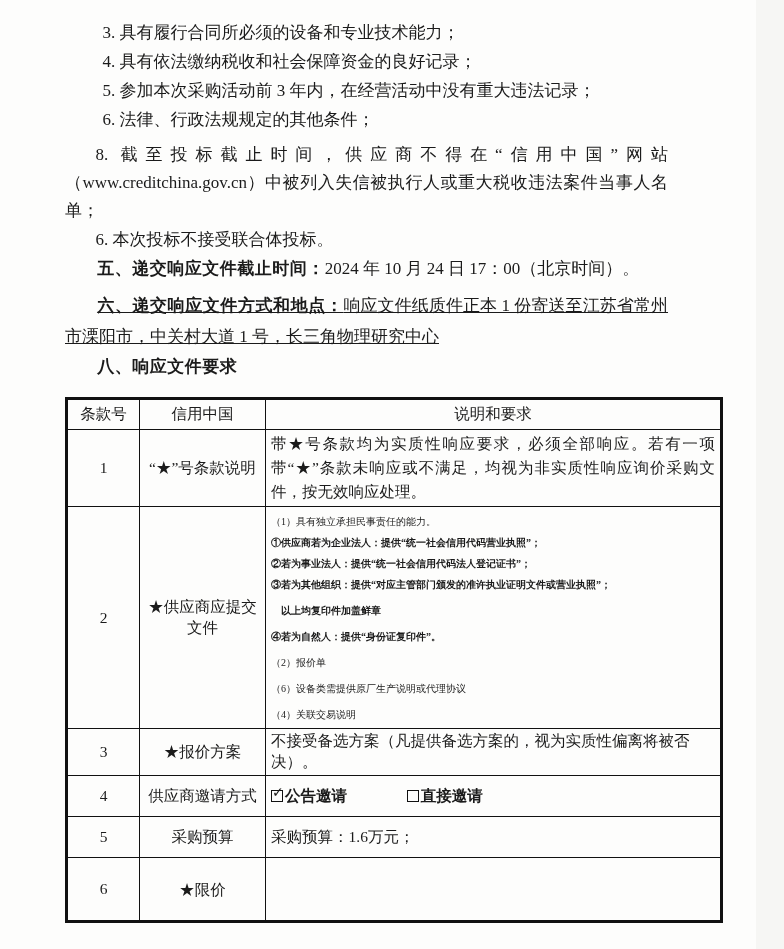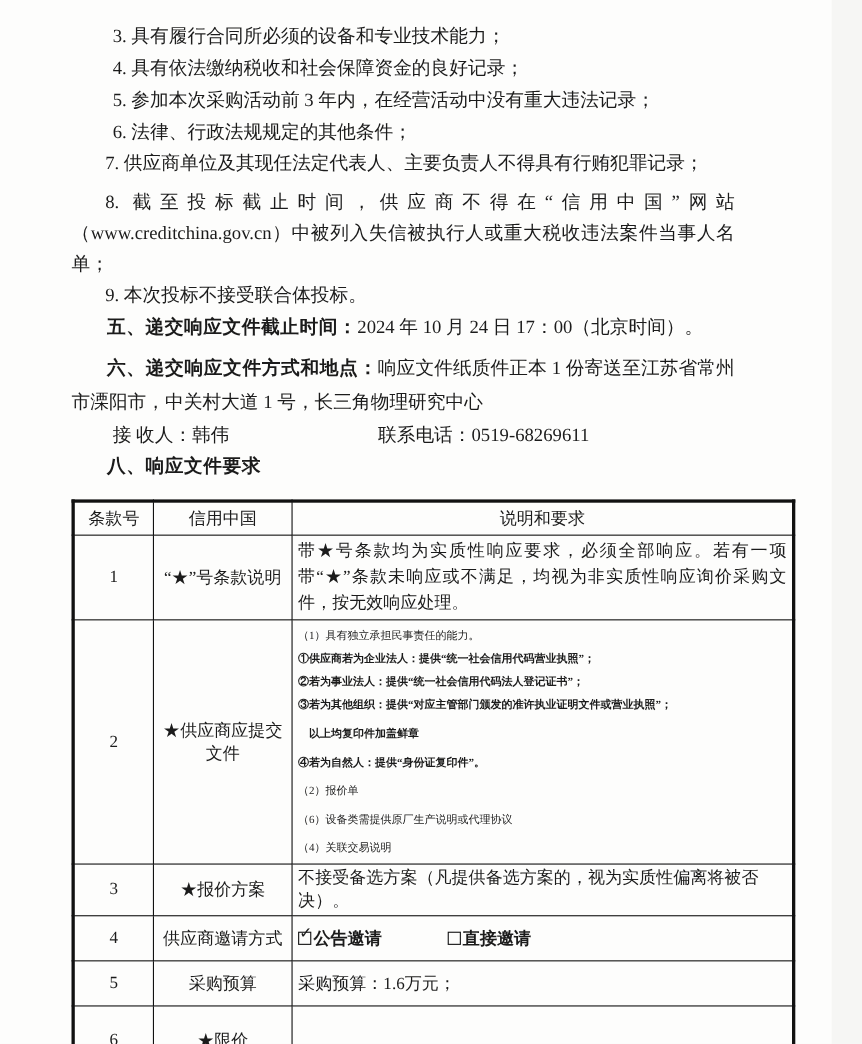--- a/index.html
+++ b/index.html
@@ -21,21 +21,21 @@
   .bodytext p {
     margin: 0;
     font-size: 17px;
     line-height: 28px;
     text-align: justify;
   }
   p.li   { text-indent: 2.2em; margin-bottom: 1px; }
   p.li2  { text-indent: 1.8em; margin-bottom: 1px; }
   p.gap  { margin-top: 7px; }
   p.sec  { text-indent: 1.9em; margin-bottom: 1px; }
-  p.sec6 { line-height: 31px; }
+  p.sec6 { line-height: 31px; text-decoration: underline; }
   .seclabel { font-weight: bold; font-family: "Liberation Sans", "DejaVu Sans", sans-serif; letter-spacing: 0.5px; }
   p.contact { text-indent: 2.2em; }
   .phone { margin-left: 135px; }
 
   
   table.clauses {
     margin-top: 16px;
     width: 655px;
     border-collapse: collapse;
     table-layout: fixed;
@@ -89,32 +89,28 @@
 </head>
 <body>
 
 <div class="page">
 
   <div class="bodytext">
     <p class="li">3. 具有履行合同所必须的设备和专业技术能力；</p>
     <p class="li">4. 具有依法缴纳税收和社会保障资金的良好记录；</p>
     <p class="li">5. 参加本次采购活动前 3 年内，在经营活动中没有重大违法记录；</p>
     <p class="li">6. 法律、行政法规规定的其他条件；</p>
-    <p class="li2">7. 供应商单位及其现任法定代表人、主要负责人不得具有行贿犯罪记录；</p>
     <p class="li2 gap">8. 截至投标截止时间，供应商不得在“信用中国”网站（www.creditchina.gov.cn）中被列入失信被执行人或重大税收违法案件当事人名单；</p>
-    <p class="li2">9. 本次投标不接受联合体投标。</p>
+    <p class="li2">6. 本次投标不接受联合体投标。</p>
 
     <p class="sec">
       <span class="seclabel">五、递交响应文件截止时间：</span><span>2024 年 10 月 24 日 17：00（北京时间）。</span>
     </p>
     <p class="sec sec6 gap">
       <span class="seclabel">六、递交响应文件方式和地点：</span><span>响应文件纸质件正本 1 份寄送至江苏省常州市溧阳市，中关村大道 1 号，长三角物理研究中心</span>
-    </p>
-    <p class="contact">
-      <span>接  收人：韩伟</span><span class="phone">联系电话：0519-68269611</span>
     </p>
     <p class="sec">
       <span class="seclabel">八、响应文件要求</span>
     </p>
   </div>
 
   <table class="clauses">
     <colgroup>
         <col class="c1">
         <col class="c2">

